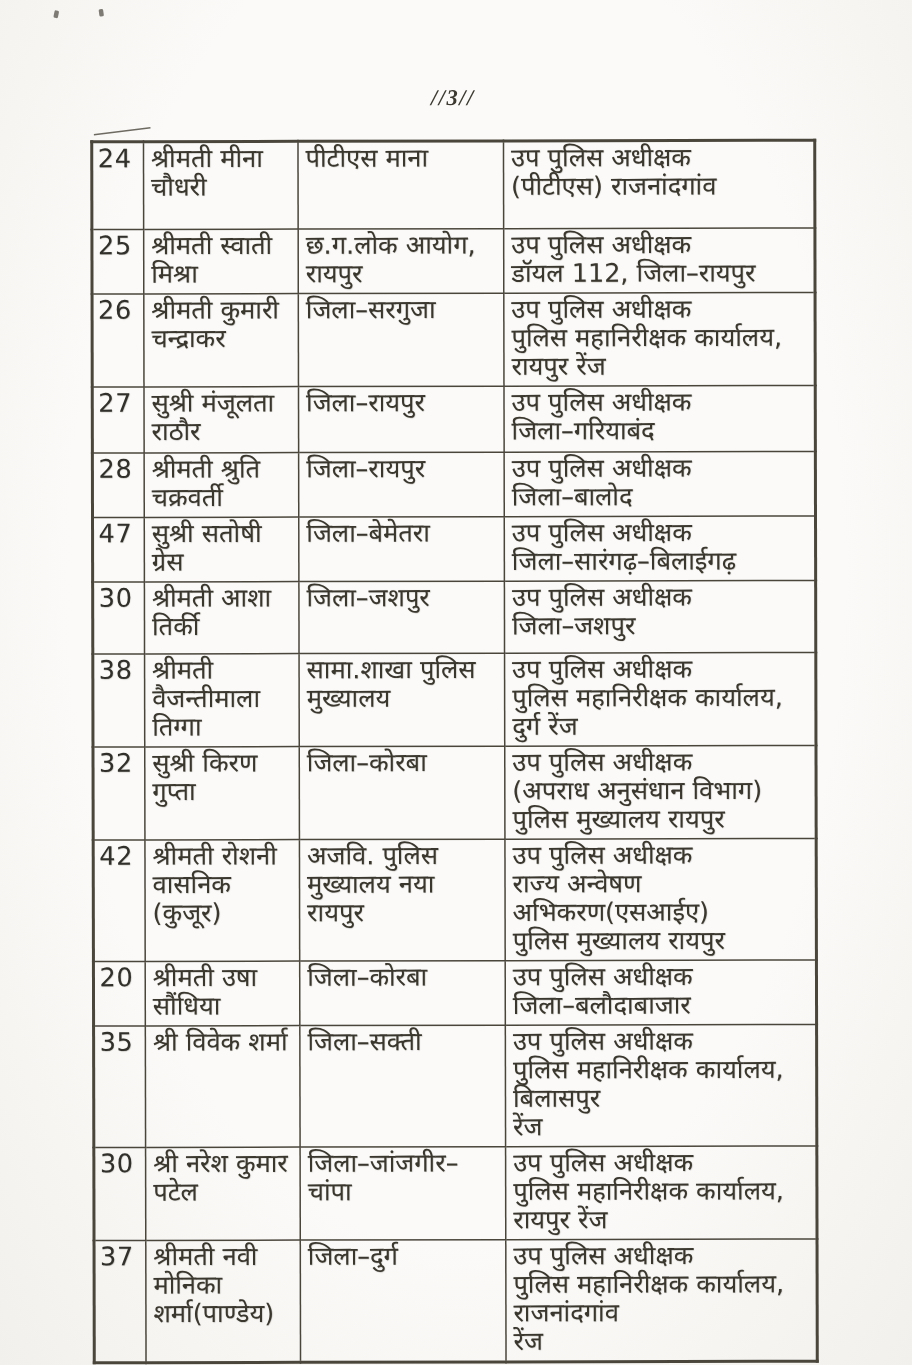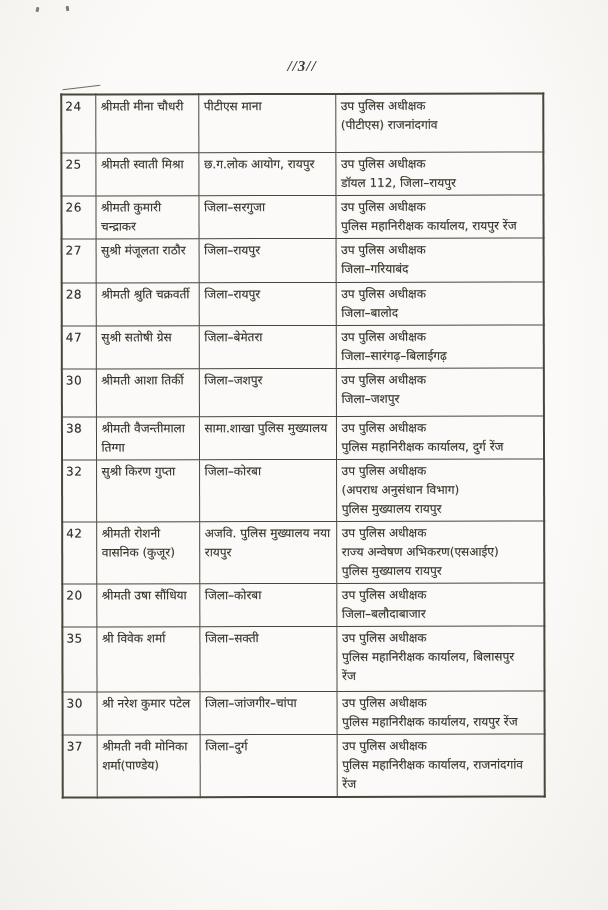--- a/index.html
+++ b/index.html
@@ -51,29 +51,29 @@
     table-layout: fixed;
     transform: rotate(-0.12deg);
   }
   table.officers, table.officers td {
     border: 1.6px solid #4a463c;
   }
   table.officers { border-width: 2px; }
   td {
     vertical-align: top;
     padding: 2px 4px 2px 5px;
-    font-size: 12px;
+    font-size: 17px;
     line-height: 19px;
     white-space: pre-line;
     color: #3a372e;
     text-shadow: 0.3px 0.3px 0.6px rgba(58,55,46,0.35);
     overflow: hidden;
   }
   td.sn {
-    font-size: 12px;
+    font-size: 17px;
     padding-left: 3px;
     letter-spacing: 0.5px;
     color: #32302a;
   }
   col.c-sn   { width: 34px; }
   col.c-name { width: 103px; }
   col.c-cur  { width: 137px; }
   col.c-new  { width: 208px; }
   .corner-artifact {
     position: absolute;

